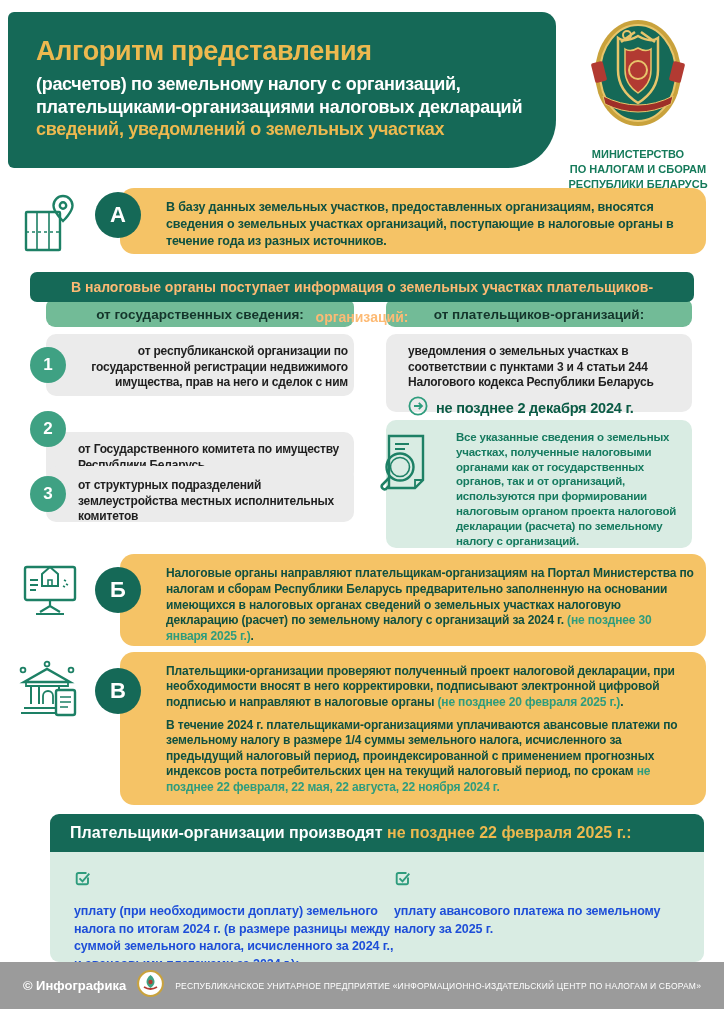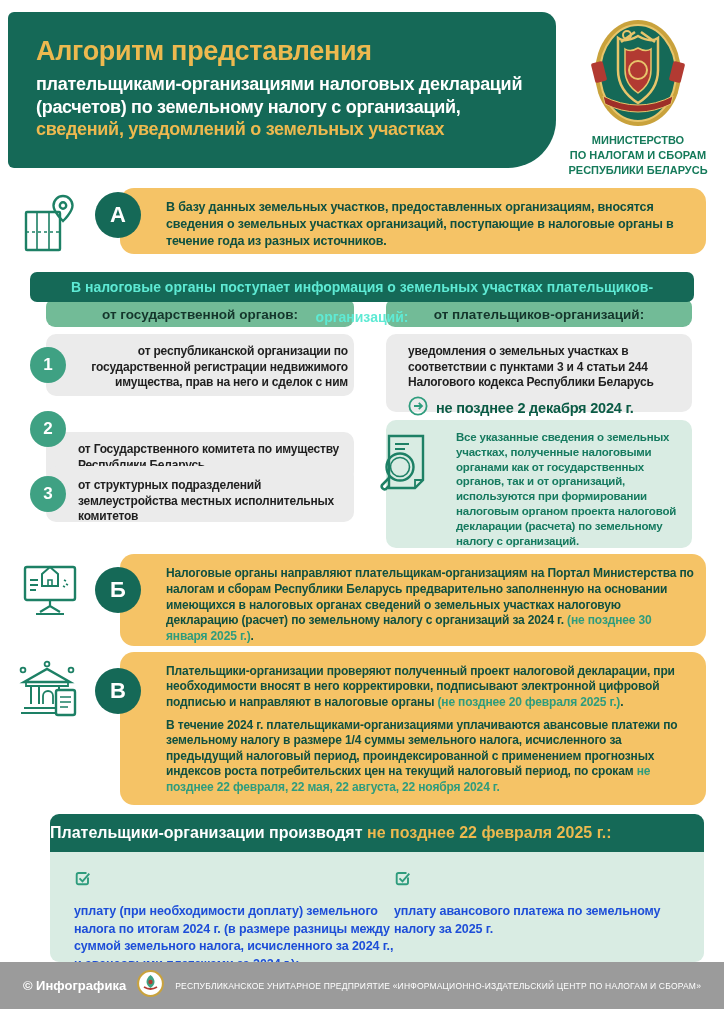--- a/index.html
+++ b/index.html
@@ -8,38 +8,38 @@
 
   
   .header-box { position:absolute; left:8px; top:12px; width:548px; height:156px;
     background:#156957; border-radius:6px 14px 48px 6px; padding:24px 10px 0 28px; }
   .title-main { color:#EDB94F; font-size:27px; font-weight:bold; letter-spacing:-0.3px; margin-bottom:6px; }
   .title-sub { color:#ffffff; font-size:18px; font-weight:bold; line-height:1.26; letter-spacing:-0.3px; }
   .title-gold { color:#EDB94F; font-size:18px; font-weight:bold; line-height:1.26; letter-spacing:-0.3px; }
 
   .ministry { position:absolute; left:556px; top:18px; width:164px; text-align:center; }
   .ministry svg { display:block; margin:0 auto; }
-  .ministry-name { margin-top:5px; color:#157A5A; font-weight:bold; font-size:11px; line-height:1.35; }
+  .ministry-name { margin-top:19px; color:#157A5A; font-weight:bold; font-size:11px; line-height:1.35; }
 
   
   .badge { position:absolute; width:46px; height:46px; border-radius:50%; background:#156957;
     color:#fff; font-size:22px; font-weight:bold; display:flex; align-items:center; justify-content:center; z-index:3; }
   .step-icon { position:absolute; z-index:2; }
   .note-yellow { position:absolute; left:120px; background:#F5C366; border-radius:14px;
     color:#0F5040; font-weight:bold; letter-spacing:-0.15px; }
   .teal { color:#2E9C7D; }
 
   .note-a { top:188px; width:586px; height:66px; padding:11px 12px 0 46px; font-size:12.5px; line-height:1.34; }
   .note-b { top:554px; width:586px; height:92px; padding:12px 12px 0 46px; font-size:12px; line-height:1.32; }
   .note-v { top:652px; width:586px; height:153px; padding:12px 25px 0 46px; font-size:12px; line-height:1.28; }
   .note-v p + p { margin-top:8px; }
 
   
   .banner { position:absolute; left:30px; top:272px; width:664px; height:30px; background:#156957;
-    border-radius:7px; color:#5eead4; font-weight:bold; font-size:14px; text-align:center; line-height:30px; z-index:2; }
+    border-radius:7px; color:#fdba74; font-weight:bold; font-size:14px; text-align:center; line-height:30px; z-index:2; }
   .col-header { position:absolute; top:298px; height:29px; background:#72BB97; border-radius:9px;
     color:#14352B; font-weight:bold; font-size:13.5px; text-align:center; line-height:34px; z-index:1; }
   .col-header-left { left:46px; width:308px; }
   .col-header-right { left:386px; width:306px; }
 
   .gray-box { position:absolute; background:#EBEBEB; border-radius:10px; color:#1F1F1F;
     font-weight:bold; font-size:12px; line-height:1.3; letter-spacing:-0.2px; }
   .item-1 { left:46px; top:334px; width:308px; height:62px; padding:10px 6px 0 32px;text-align:right; }
   .item-2 { left:46px; top:404px; width:308px; height:50px; padding:10px 6px 0 32px;margin-top:28px; }
   .item-3 { left:46px; top:466px; width:308px; height:56px; padding:12px 6px 8px 32px; }
@@ -52,21 +52,21 @@
   .deadline-text { color:#0B5B45; font-size:14.5px; font-weight:bold; letter-spacing:-0.2px; }
 
   .mint-note { position:absolute; left:386px; top:420px; width:306px; height:128px;
     background:#D9ECE3; border-radius:10px; padding:10px 6px 0 70px;
     color:#157A5F; font-weight:bold; font-size:11.5px; line-height:1.29; letter-spacing:-0.2px; }
   .magnifier { position:absolute; left:376px; top:432px; z-index:2; }
 
   
   .bottom-header { position:absolute; left:50px; top:814px; width:654px; height:38px;
     background:#156957; border-radius:9px 9px 0 0; color:#fff; font-weight:bold; font-size:16px;
-    line-height:38px; }
+    line-height:38px; padding-left:20px; }
   .bottom-header .gold { color:#EDB94F; }
   .bottom-body { position:absolute; left:50px; top:852px; width:654px; height:110px;
     background:#D9ECE3; border-radius:0 0 9px 9px; }
   .check-item { position:absolute; display:flex; gap:10px; color:#1d4ed8;
     font-weight:bold; font-size:12.5px; line-height:1.42; letter-spacing:-0.1px;flex-direction:column; }
   .check-item svg { flex:0 0 auto; margin-top:1px; }
   .check-1 { left:24px; top:17px; width:322px; }
   .check-2 { left:344px; top:17px; width:290px; }
 
   
@@ -75,22 +75,22 @@
   .footer-copy { color:#fff; font-weight:bold; font-size:13px; }
   .footer-org { color:#fff; font-size:8.5px; letter-spacing:0.2px; }
 </style>
 </head>
 <body>
 
 <div class="page">
 
   <div class="header-box">
     <div class="title-main">Алгоритм представления</div>
+    <div class="title-sub">(расчетов) по земельному налогу с организаций,</div>
     <div class="title-sub">плательщиками-организациями налоговых деклараций</div>
-    <div class="title-sub">(расчетов) по земельному налогу с организаций,</div>
     <div class="title-gold">сведений, уведомлений о земельных участках</div>
   </div>
 
   <div class="ministry">
     <span>
       <svg width="94" height="110" viewBox="0 0 94 110">
         <ellipse cx="47" cy="55" rx="43" ry="53" fill="#C9A23C"></ellipse>
         <ellipse cx="47" cy="55" rx="38" ry="48" fill="#156957" stroke="#E8C56B" stroke-width="2"></ellipse>
         <rect x="2" y="44" width="12" height="20" rx="2" fill="#B23A32" transform="rotate(-14 8 54)"></rect>
         <rect x="80" y="44" width="12" height="20" rx="2" fill="#B23A32" transform="rotate(14 86 54)"></rect>
@@ -118,21 +118,21 @@
       <circle cx="41" cy="11.5" r="3.2"></circle>
     </svg>
   </span>
   <div class="badge" style="left:95px; top:192px;">А</div>
   <div class="note-yellow note-a">
     <span>В базу данных земельных участков, предоставленных организациям, вносятся сведения о земельных участках организаций, поступающие в налоговые органы в течение года из разных источников.</span>
   </div>
 
   <div class="banner">В налоговые органы поступает информация о земельных участках плательщиков-организаций:</div>
 
-  <div class="col-header col-header-left">от государственной органов:</div>
+  <div class="col-header col-header-left">от государственных сведения:</div>
   <div class="col-header col-header-right">от плательщиков-организаций:</div>
 
   <div class="num-badge" style="top:347px;">1</div>
   <div class="gray-box item-1">
     <span>от республиканской организации по государственной регистрации недвижимого имущества, прав на него и сделок с ним</span>
   </div>
   <div class="num-badge" style="top:411px;">2</div>
   <div class="gray-box item-2">
     <span>от Государственного комитета по имуществу Республики Беларусь</span>
   </div>

